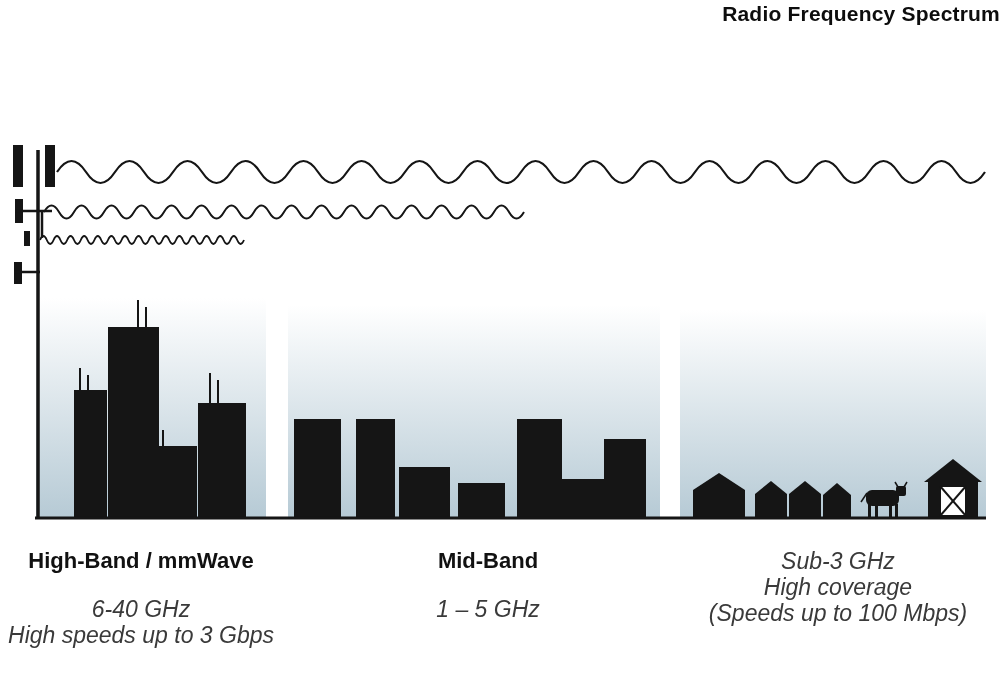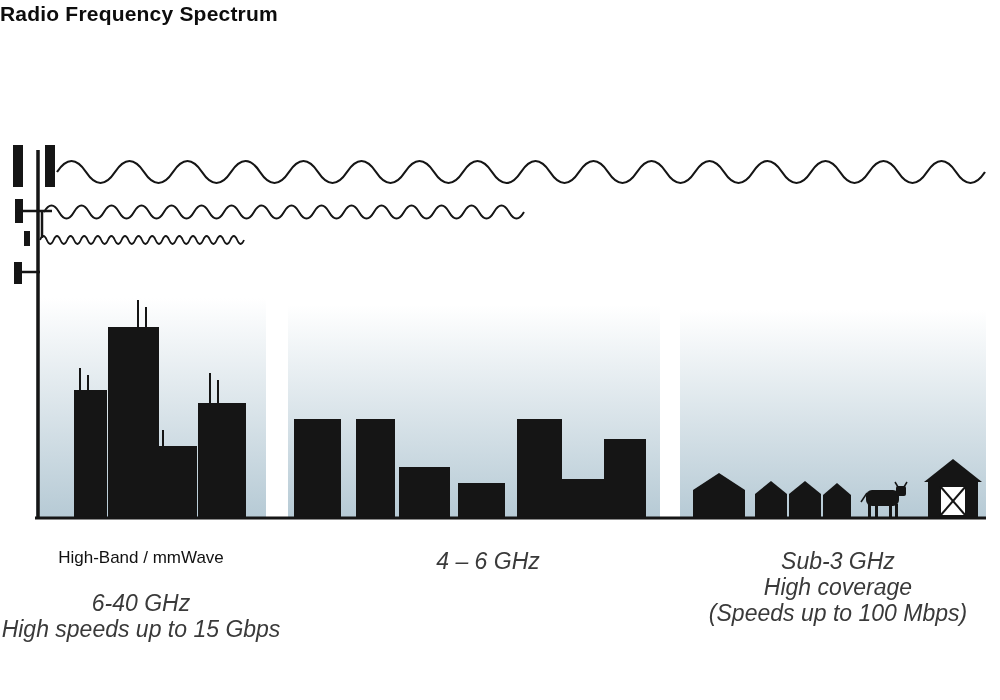--- a/index.html
+++ b/index.html
@@ -1,25 +1,25 @@
 <!DOCTYPE html>
 <html><head>
 <meta charset="utf-8">
 <style>
   html,body{margin:0;padding:0;background:#ffffff;}
   .stage{position:relative;width:1000px;height:700px;overflow:hidden;
          font-family:"Liberation Sans",sans-serif;background:#ffffff;}
-  .title{position:absolute;top:2px;left:0;right:0;text-align:left;
-         font-size:21px;font-weight:700;color:#0d0d0d;letter-spacing:.2px;}
+  .title{position:absolute;top:2px;left:0;right:0;text-align:right;
+         font-size:21px;font-weight:700;color:#0d0d0d;letter-spacing:.2px;padding-left:11px;}
   svg{position:absolute;top:0;left:0;}
   .band{position:absolute;top:548px;text-align:center;color:#3a3a3a;}
   .band-high{left:0;width:282px;}
   .band-mid{left:338px;width:300px;}
   .band-low{left:688px;width:300px;}
-  .band-name{font-weight:400;font-size:17px;color:#111;margin-bottom:22px;}
+  .band-name{font-weight:700;font-size:22px;color:#111;margin-bottom:22px;}
   .band-line{font-size:23px;line-height:26px;font-style:italic;}
   .sil{fill:#151515;}
   .stk{stroke:#151515;fill:none;}
 </style>
 </head>
 <body>
 
 <div class="stage">
 
   <div class="title">Radio Frequency Spectrum</div>
@@ -103,25 +103,26 @@
       <line x1="940" y1="486" x2="966" y2="516" class="stk" stroke-width="2"></line>
       <line x1="966" y1="486" x2="940" y2="516" class="stk" stroke-width="2"></line>
     </g>
 
     <line x1="35" y1="518" x2="986" y2="518" class="stk" stroke-width="3"></line>
   </svg>
 
   <div class="band band-high">
     <div class="band-name">High-Band / mmWave</div>
     <div class="band-line">6-40 GHz</div>
-    <div class="band-line">High speeds up to 15 Gbps</div>
+    <div class="band-line">High speeds up to 3 Gbps</div>
   </div>
 
   <div class="band band-mid">
-    <div class="band-line">4 – 6 GHz</div>
+    <div class="band-name">Mid-Band</div>
+    <div class="band-line">1 – 5 GHz</div>
   </div>
 
   <div class="band band-low">
     <div class="band-line">Sub-3 GHz</div>
     <div class="band-line">High coverage</div>
     <div class="band-line">(Speeds up to 100 Mbps)</div>
   </div>
 
 </div>
 

